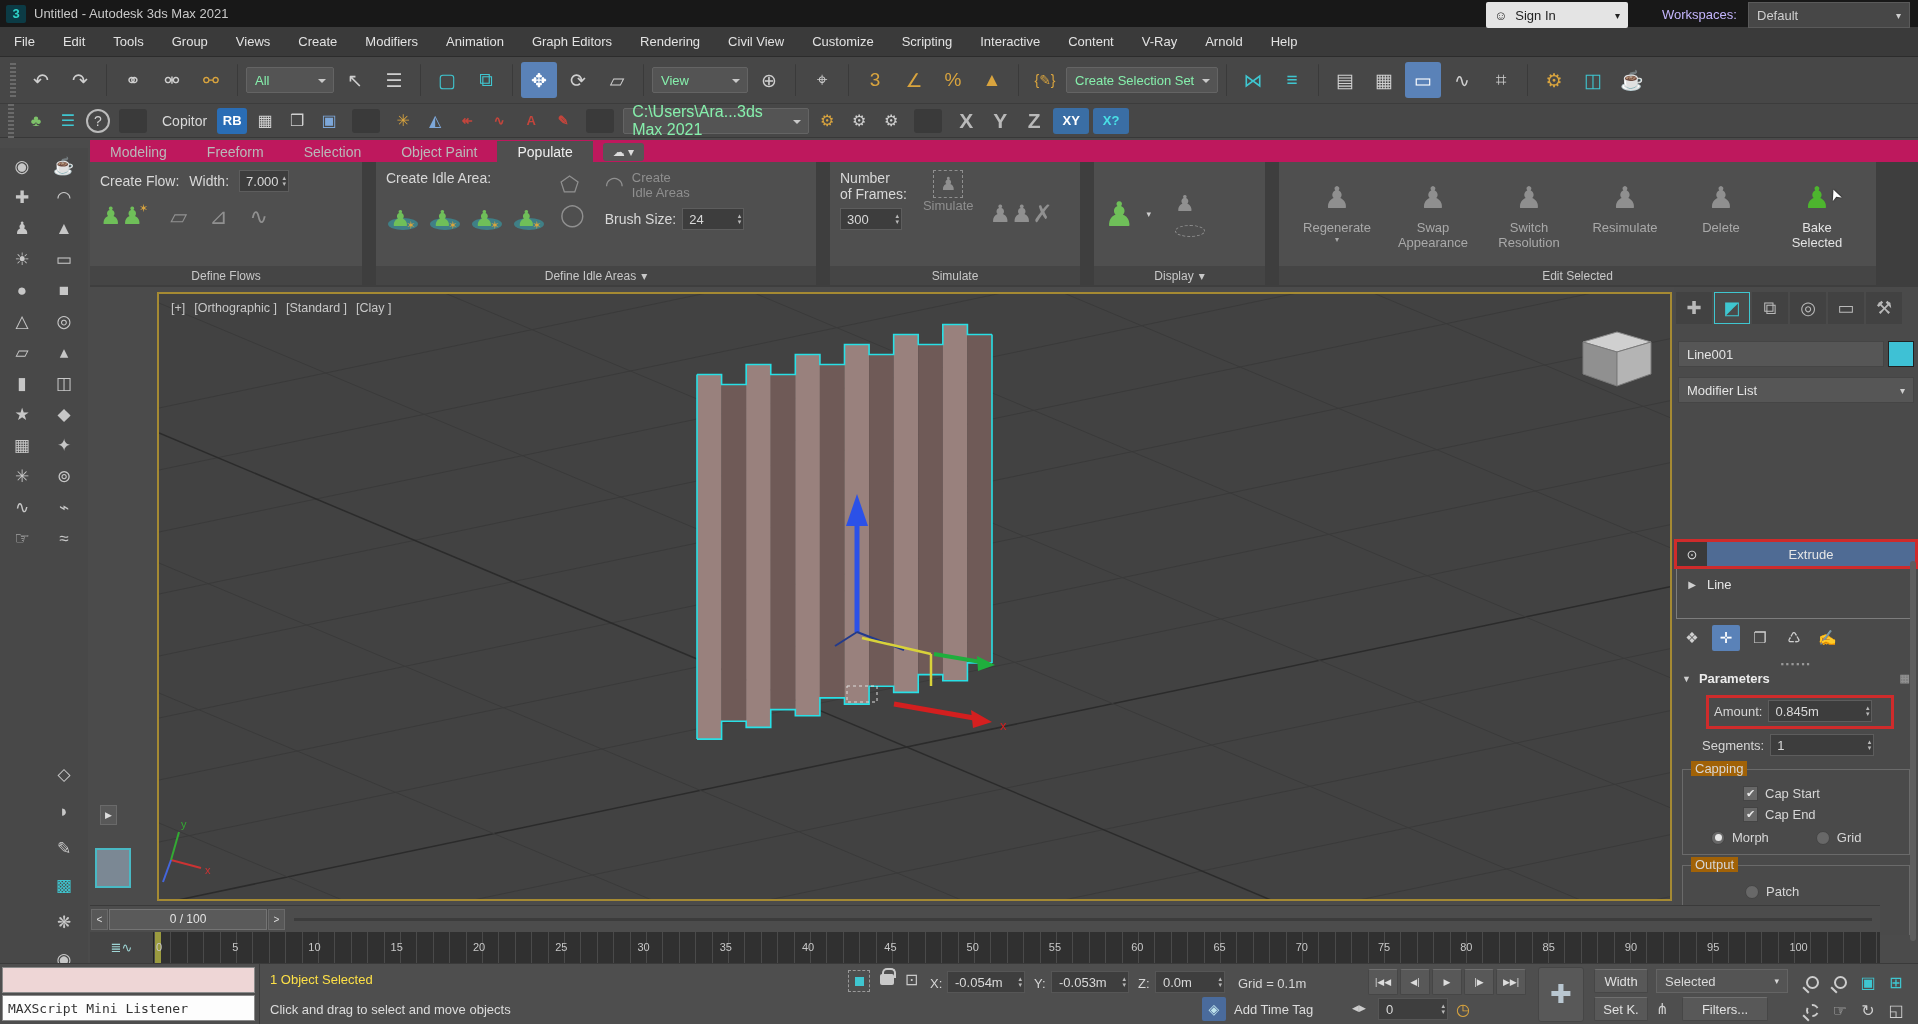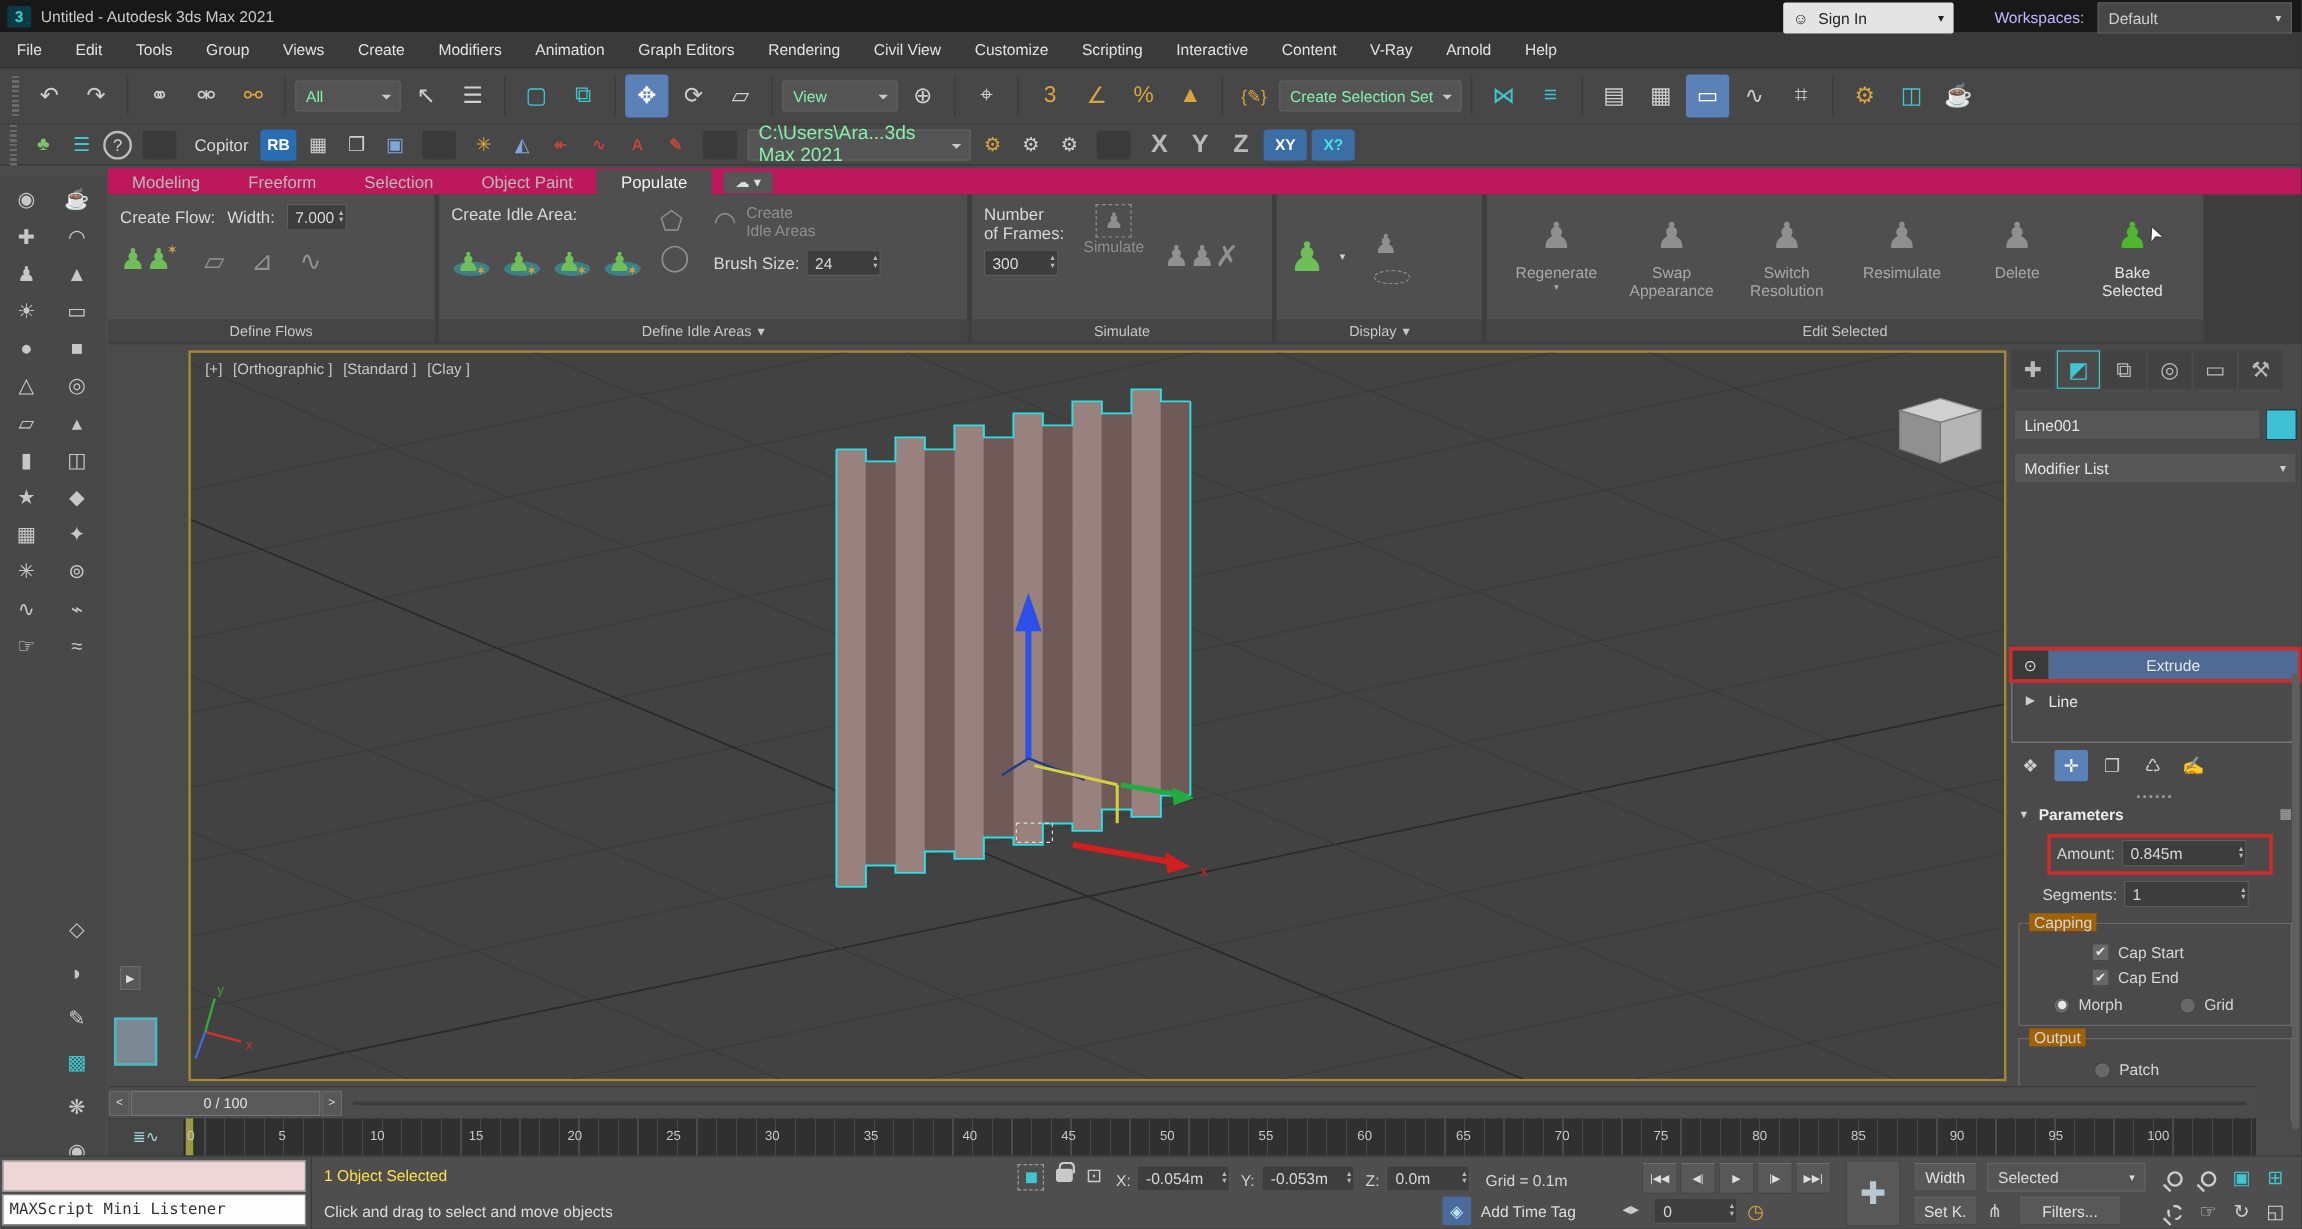--- a/index.html
+++ b/index.html
@@ -45,21 +45,21 @@
   .dd{width:auto;height:26px;background:#545454;border:1px solid #646464;color:#86efac;font-size:13px;padding:0 22px 0 8px;position:relative;border-radius:2px;justify-content:flex-start;}
   .dd::after{content:"";position:absolute;right:7px;top:11px;border:4px solid transparent;border-top-color:#c9c9c9;}
   .ddw70{min-width:88px;} .ddw80{min-width:96px;} .ddw150{min-width:152px;} .ddw180{min-width:186px;}
   .grip{width:6px;height:34px;margin-right:4px;background:repeating-linear-gradient(#6a6a6a 0 2px,transparent 2px 4px);flex:none;}
 
   
   .ribbontabs{position:absolute;left:90px;top:140px;width:1828px;height:24px;background:#be185d;display:flex;align-items:center;}
   .rtab{padding:3px 20px;color:#b9b9b9;font-size:14px;}
   .rtab.active{background:#4f4f4f;color:#efefef;}
   .rtab.pill{background:#565656;color:#dcdcdc;border-radius:3px;margin-left:10px;padding:2px 10px;font-size:12px;}
-  .ribbon{position:absolute;left:90px;top:162px;width:1828px;height:125px;background:#3e3e3e;display:flex;gap:4px;}
+  .ribbon{position:absolute;left:90px;top:162px;width:1828px;height:125px;background:#3e3e3e;display:flex;gap:14px;}
   .rpanel{background:#4f4f4f;height:123px;position:relative;flex:none;}
   .pstrip{position:absolute;left:0;bottom:0;width:100%;height:19px;background:#454545;color:#c8c8c8;font-size:12px;display:flex;align-items:center;justify-content:center;gap:5px;}
   .pbody{position:absolute;left:0;top:0;width:100%;height:104px;padding:8px 10px;}
   .rlabel{color:#d8d8d8;font-size:14px;}
   .rdim{color:#8f8f8f;}
   .fld{display:inline-flex;align-items:center;background:#3d3d3d;border:1px solid #5d5d5d;height:22px;padding:0 2px 0 6px;color:#d9d9d9;}
   .spin{display:inline-flex;flex-direction:column;font-size:7px;line-height:6px;color:#b9b9b9;margin-left:4px;}
   .pawn{color:#6fbf59;}
   .star{color:#d9a43e;font-size:11px;margin-left:-4px;vertical-align:top;}
   .idleico{position:relative;display:inline-flex;align-items:flex-end;width:34px;height:40px;justify-content:center;}

